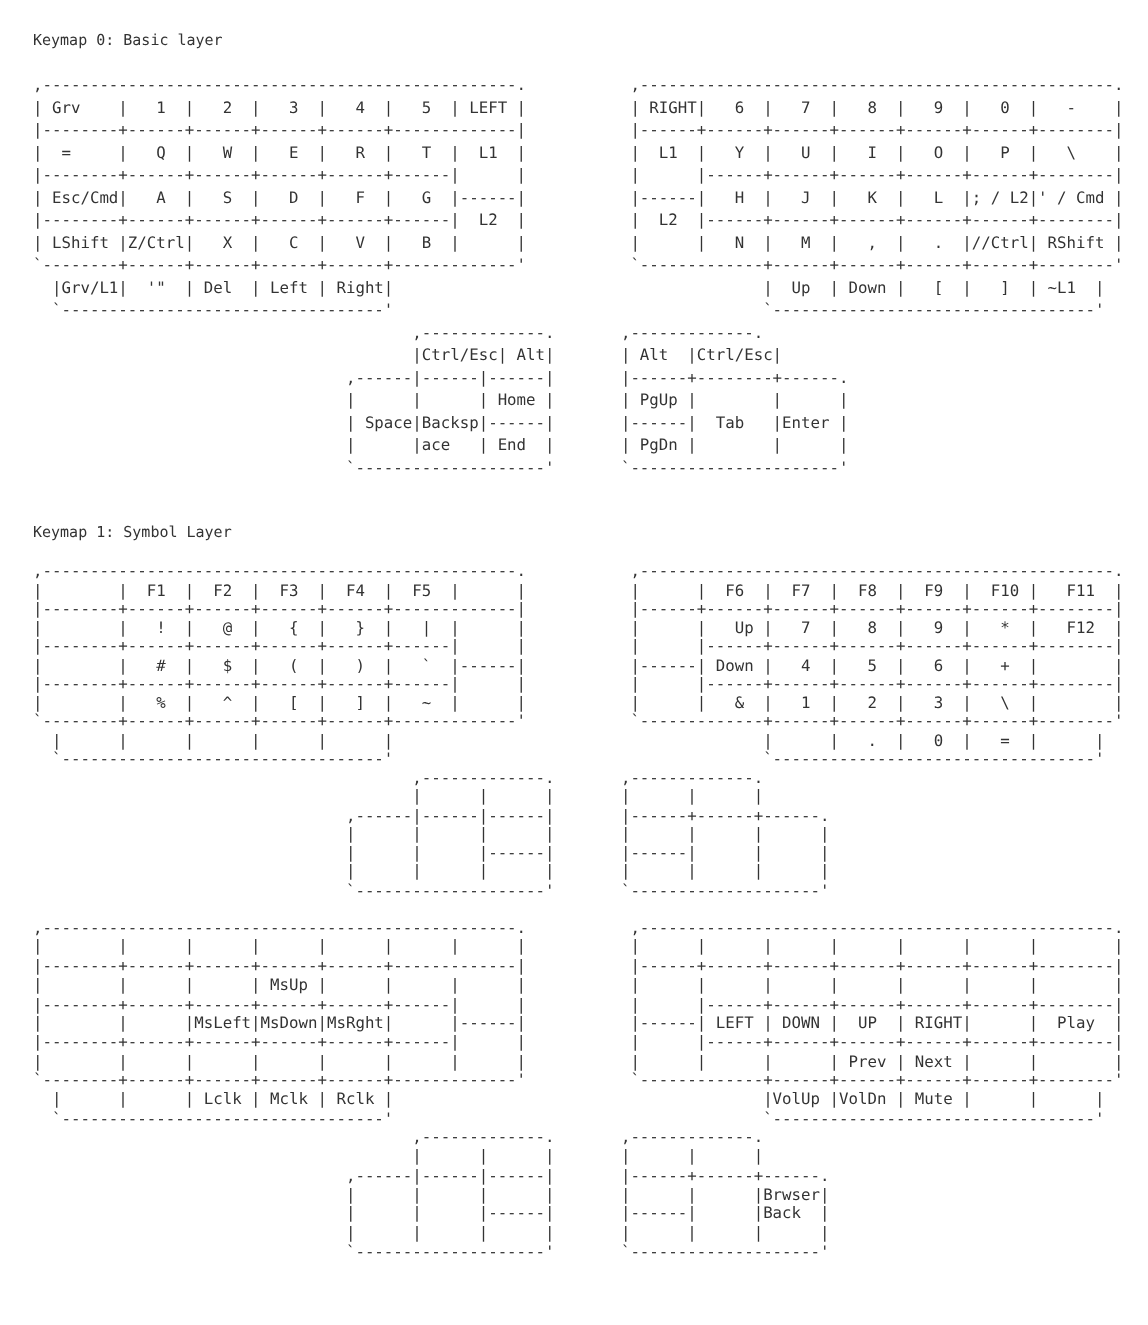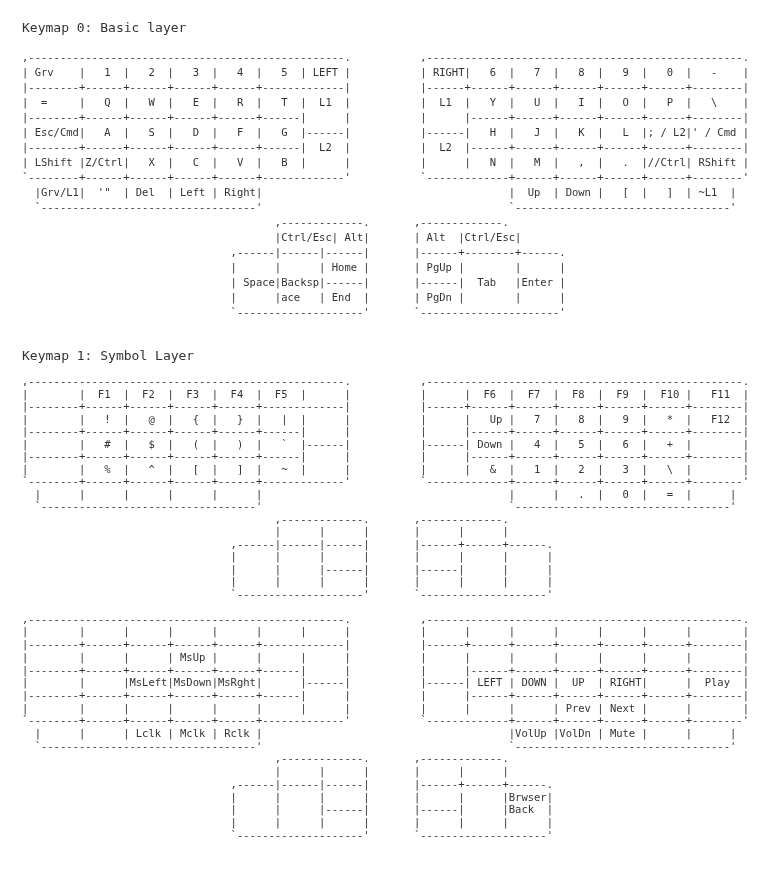--- a/index.html
+++ b/index.html
@@ -12,21 +12,21 @@
   }
   .doc {
     box-sizing: border-box;
     width: 765px;
     height: 883px;
     padding: 20px 0 0 22px;
     color: #333333;
     font-family: "DejaVu Sans Mono", "Liberation Mono", monospace;
   }
   .km-title {
-    font-size: 13px;
+    font-size: 10px;
     font-weight: normal;
     white-space: pre;
   }
   pre.km-art {
     margin: 0;
     font-family: "DejaVu Sans Mono", "Liberation Mono", monospace;
     font-size: 10.5px;
     white-space: pre;
   }
   

